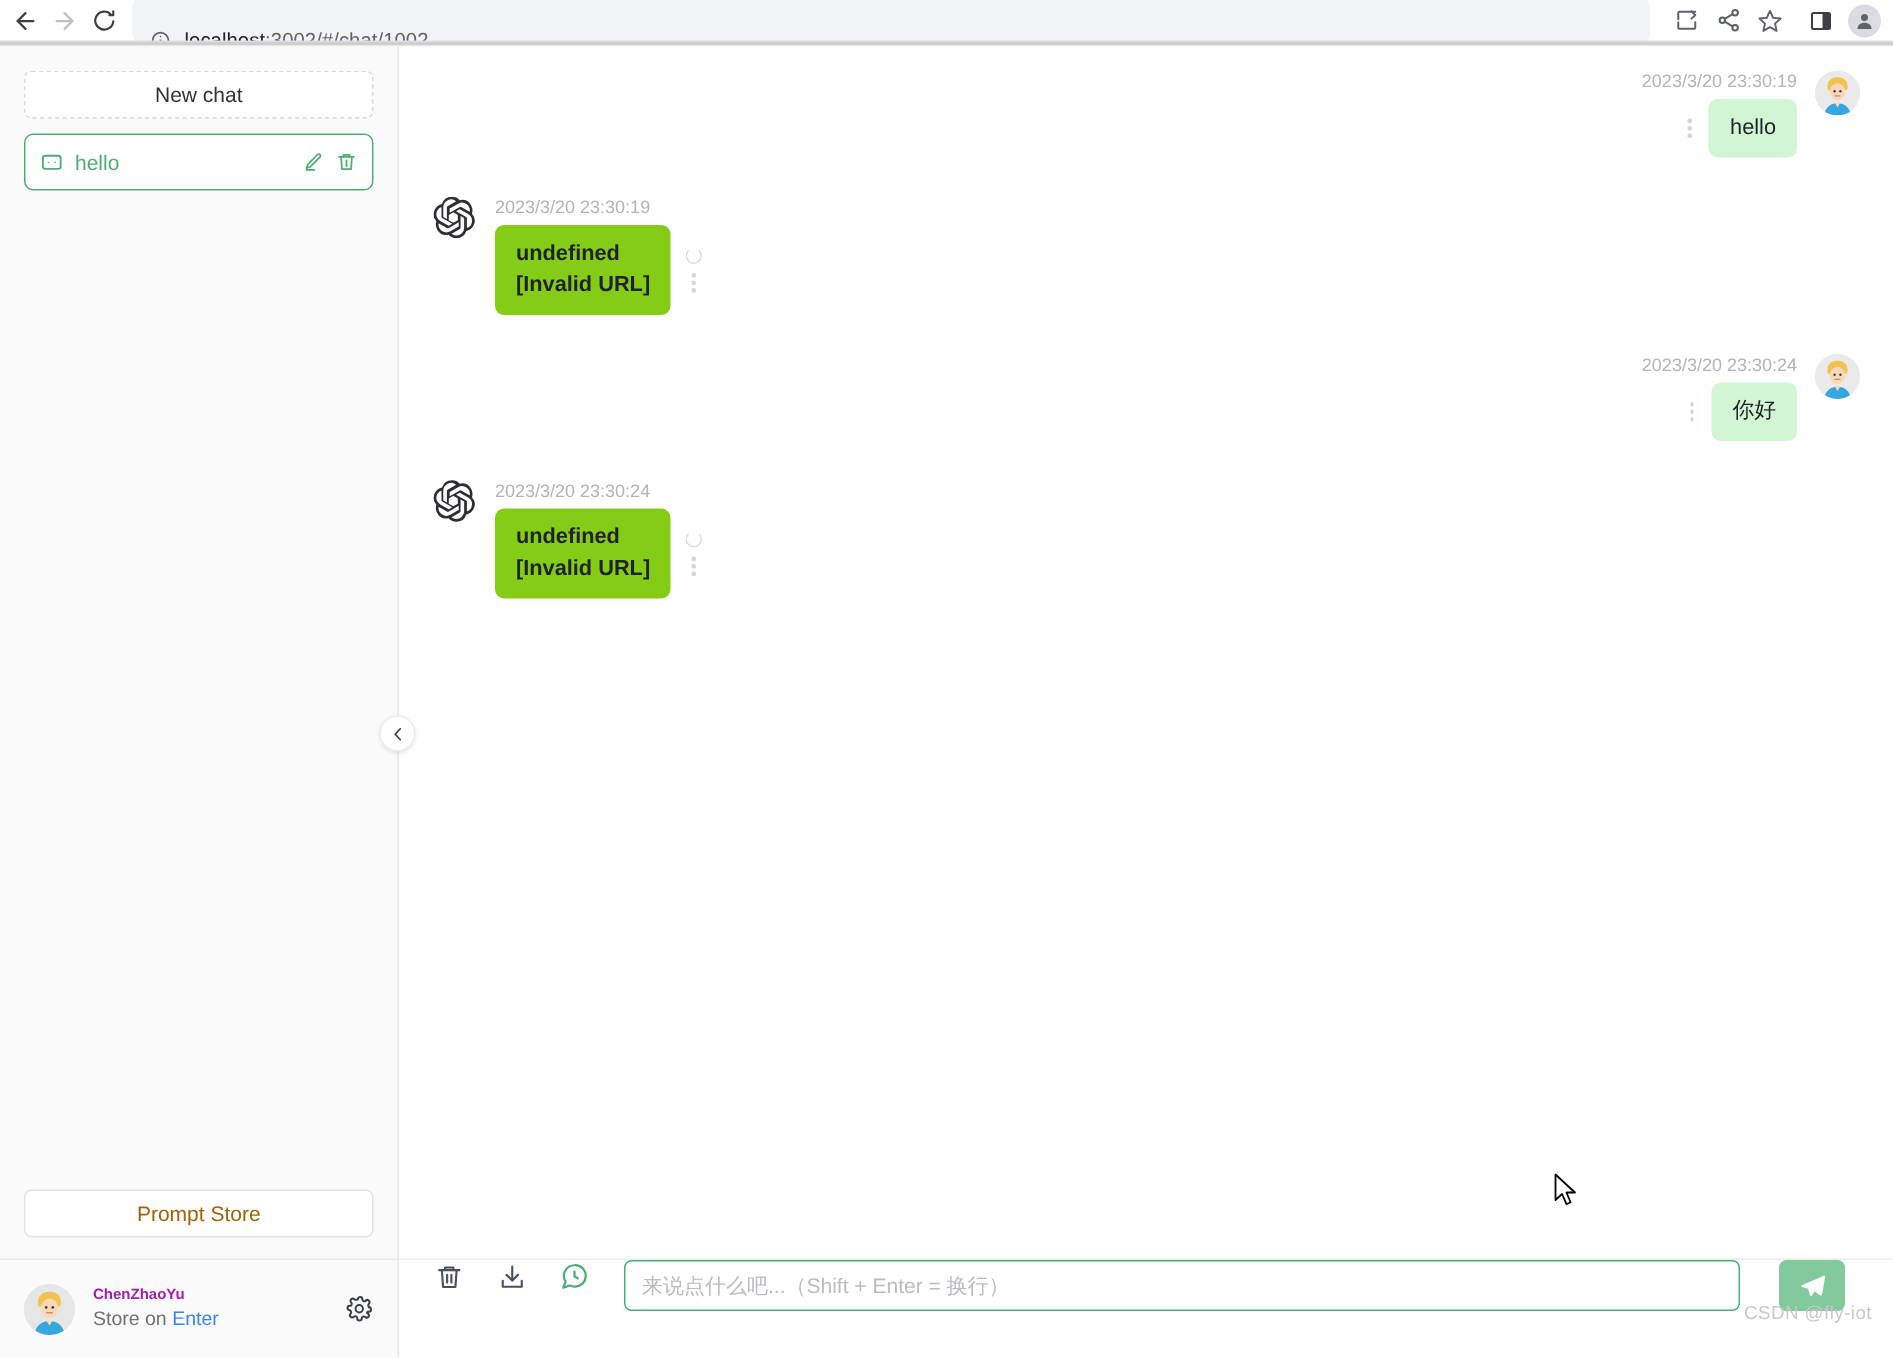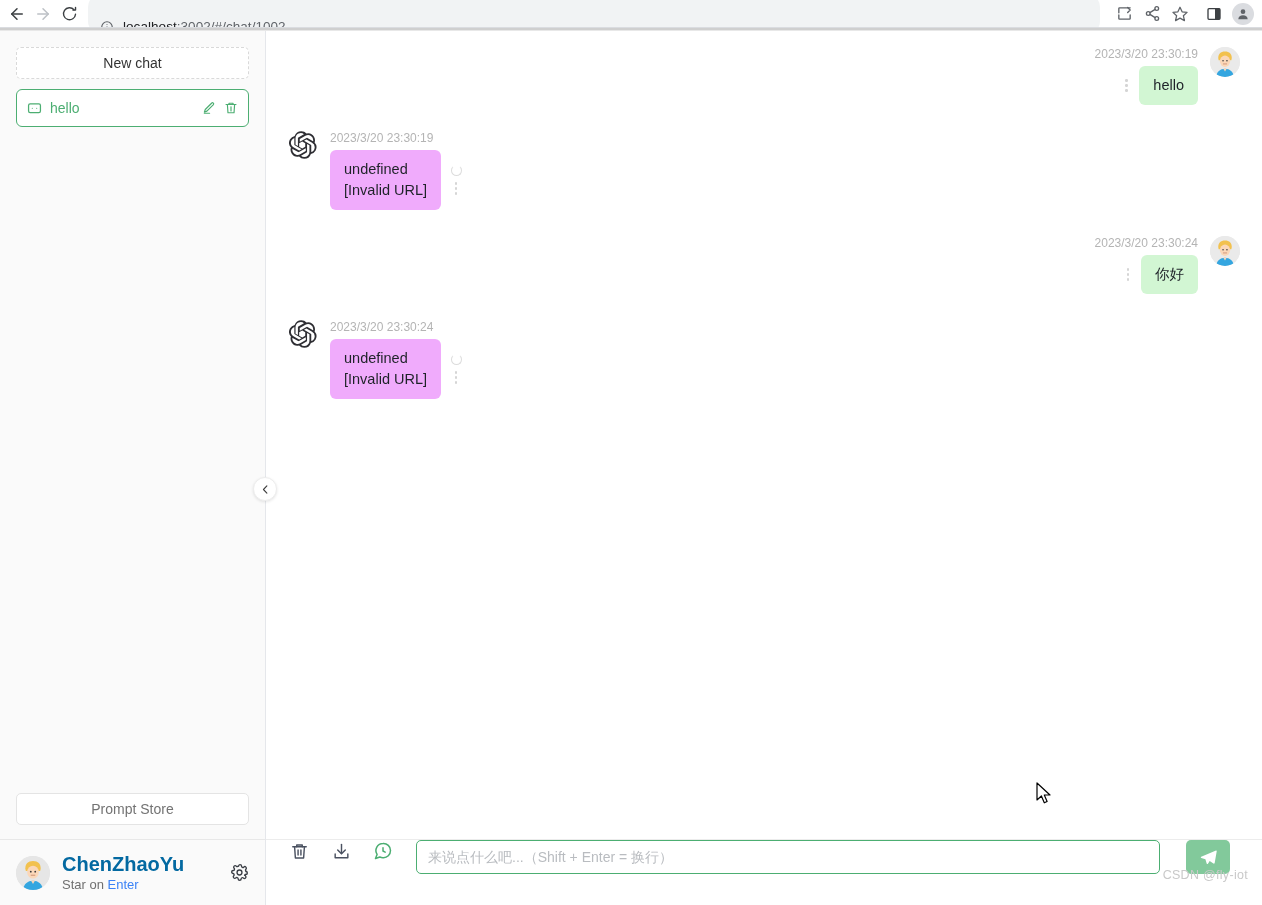--- a/index.html
+++ b/index.html
@@ -113,41 +113,41 @@
   .ci-actions { display: flex; align-items: center; gap: 8px; }
 
   #sidebar-spacer { flex: 1 1 auto; }
 
   #prompt-store-wrap { padding: 0 16px 14px 16px; }
   #prompt-store-btn {
     width: 100%; height: 32px;
     border: 1px solid #e4e4e4;
     border-radius: 5px;
     background: #ffffff;
-    color: #737373;
+    color: #a16207;
     font-size: 14px;
     display: flex; align-items: center; justify-content: center;
     cursor: pointer;
   }
   #sidebar-footer {
     border-top: 1px solid #e8e8e8;
     height: 66px;
     display: flex; align-items: center;
     padding: 0 16px;
     gap: 12px;
   }
   #footer-avatar {
     width: 34px; height: 34px; border-radius: 50%;
     overflow: hidden; flex: 0 0 auto;
     background: #e3e3e3;
     display: flex; align-items: center; justify-content: center;
   }
   #footer-text { flex: 1 1 auto; min-width: 0; line-height: 1.25; }
   #footer-name {
-    font-size: 20px; font-weight: bold; color: #0369a1;
+    font-size: 10px; font-weight: bold; color: #a21caf;
     white-space: nowrap; overflow: hidden; text-overflow: ellipsis;
   }
   #footer-sub { font-size: 13px; color: #707070; white-space: nowrap; }
   #footer-sub a { color: #3b82f6; text-decoration: none; }
   #settings-gear { flex: 0 0 auto; cursor: pointer; display: flex; }
 
   
   #collapse-handle {
     position: absolute;
     right: -12px; top: 446px;
@@ -199,21 +199,21 @@
   .bubble-line { display: flex; align-items: flex-start; }
   .bubble {
     padding: 9px 14px;
     border-radius: 6px;
     font-size: 14.5px;
     line-height: 21px;
     color: #1f2329;
     white-space: pre-wrap;
     word-break: break-word;
   }
-  .bubble.assistant { background: #f0abfc; }
+  .bubble.assistant { background: #84cc16; font-weight: bold; }
   .bubble.user { background: #d2f6d3; }
 
   .side-tools {
     display: flex; flex-direction: column;
     align-items: center; justify-content: center;
     gap: 6px;
     width: 22px;
     align-self: center;
   }
   .side-tools.left-of { margin-right: 2px; }
@@ -414,21 +414,21 @@
           <ellipse cx="20" cy="19" rx="6.8" ry="7.6" fill="#fbd7b8"></ellipse>
           <circle cx="17.4" cy="18.4" r="1.05" fill="#3b3b3b"></circle>
           <circle cx="22.6" cy="18.4" r="1.05" fill="#3b3b3b"></circle>
           <path d="M17.8 22.6h4.4" stroke="#c98e72" stroke-width="1.1" stroke-linecap="round" fill="none"></path>
           <path d="M8.5 40c0-7 5.3-11 11.5-11s11.5 4 11.5 11z" fill="#34a6e0"></path>
           <path d="M17.6 28.8h4.8l-2.4 4z" fill="#fbd7b8"></path>
         </svg>
       </div>
       <div id="footer-text">
         <div id="footer-name">ChenZhaoYu</div>
-        <div id="footer-sub"><span>Star on </span><a href="#">Enter</a></div>
+        <div id="footer-sub"><span>Store on </span><a href="#">Enter</a></div>
       </div>
       <div id="settings-gear">
         <svg width="19" height="19" viewBox="0 0 24 24" fill="none" stroke="#3b3f46" stroke-width="1.7" stroke-linecap="round" stroke-linejoin="round">
           <circle cx="12" cy="12" r="3.1"></circle>
           <path d="M19.2 14.5a1.6 1.6 0 0 0 .32 1.76l.06.06a1.9 1.9 0 1 1-2.7 2.7l-.06-.06a1.6 1.6 0 0 0-1.76-.32 1.6 1.6 0 0 0-.97 1.47V20a1.9 1.9 0 1 1-3.8 0v-.1a1.6 1.6 0 0 0-1.05-1.47 1.6 1.6 0 0 0-1.76.32l-.06.06a1.9 1.9 0 1 1-2.7-2.7l.06-.06a1.6 1.6 0 0 0 .32-1.76 1.6 1.6 0 0 0-1.47-.97H4a1.9 1.9 0 1 1 0-3.8h.1a1.6 1.6 0 0 0 1.47-1.05 1.6 1.6 0 0 0-.32-1.76l-.06-.06a1.9 1.9 0 1 1 2.7-2.7l.06.06a1.6 1.6 0 0 0 1.76.32h.08A1.6 1.6 0 0 0 10.8 4.1V4a1.9 1.9 0 1 1 3.8 0v.1a1.6 1.6 0 0 0 .97 1.47 1.6 1.6 0 0 0 1.76-.32l.06-.06a1.9 1.9 0 1 1 2.7 2.7l-.06.06a1.6 1.6 0 0 0-.32 1.76v.08a1.6 1.6 0 0 0 1.47.97H20a1.9 1.9 0 1 1 0 3.8h-.1a1.6 1.6 0 0 0-1.47.97z"></path>
         </svg>
       </div>
     </div>
 
     <div id="collapse-handle">

